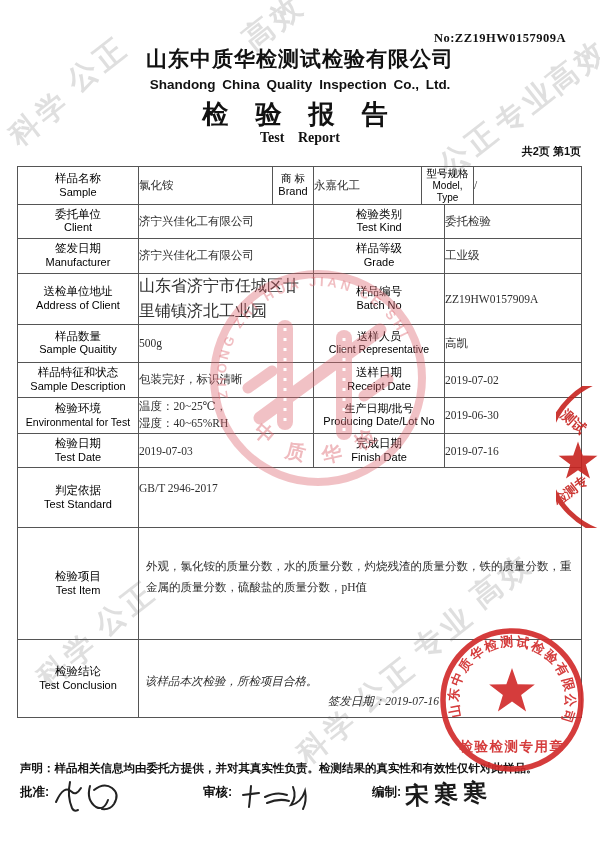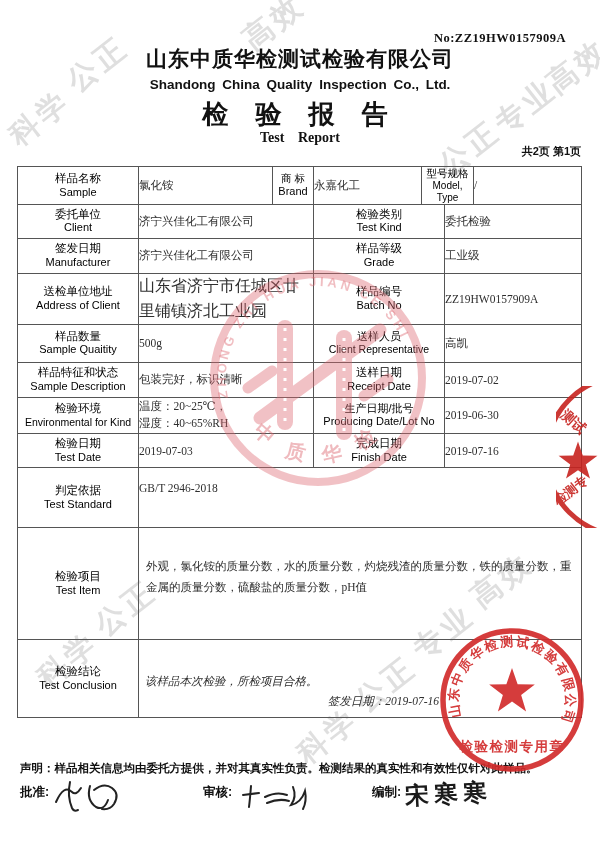--- a/index.html
+++ b/index.html
@@ -180,21 +180,21 @@
       <td class="val" colspan="2">包装完好，标识清晰</td>
       <td class="lbl" colspan="2">
             <div>送样日期</div>
             <div class="en">Receipt Date</div>
           </td>
       <td class="val" colspan="2">2019-07-02</td>
     </tr>
     <tr style="height:30px">
       <td class="lbl">
             <div>检验环境</div>
-            <div class="en" style="font-size:10.5px">Environmental for Kind</div>
+            <div class="en" style="font-size:10.5px">Environmental for Test</div>
           </td>
       <td class="val top" colspan="2">
             <div>温度：20~25℃，</div>
             <div>湿度：40~65%RH</div>
           </td>
       <td class="lbl" colspan="2" style="font-size:11px">
             <div>生产日期/批号</div>
             <div class="en" style="font-size:11px">Producing Date/Lot No</div>
           </td>
       <td class="val" colspan="2">2019-06-30</td>
@@ -209,21 +209,21 @@
             <div>完成日期</div>
             <div class="en">Finish  Date</div>
           </td>
       <td class="val" colspan="2">2019-07-16</td>
     </tr>
     <tr style="height:60px">
       <td class="lbl">
             <div>判定依据</div>
             <div class="en">Test Standard</div>
           </td>
-      <td class="val" colspan="6" style="vertical-align:top;padding-top:14px">GB/T 2946-2018</td>
+      <td class="val" colspan="6" style="vertical-align:top;padding-top:14px">GB/T 2946-2017</td>
     </tr>
     <tr style="height:112px">
       <td class="lbl">
             <div>检验项目</div>
             <div class="en">Test  Item</div>
           </td>
       <td class="val" colspan="6" style="vertical-align:top;padding:28px 7px 0 7px;line-height:1.8">外观，氯化铵的质量分数，水的质量分数，灼烧残渣的质量分数，铁的质量分数，重金属的质量分数，硫酸盐的质量分数，pH值</td>
     </tr>
     <tr style="height:78px">
       <td class="lbl">

